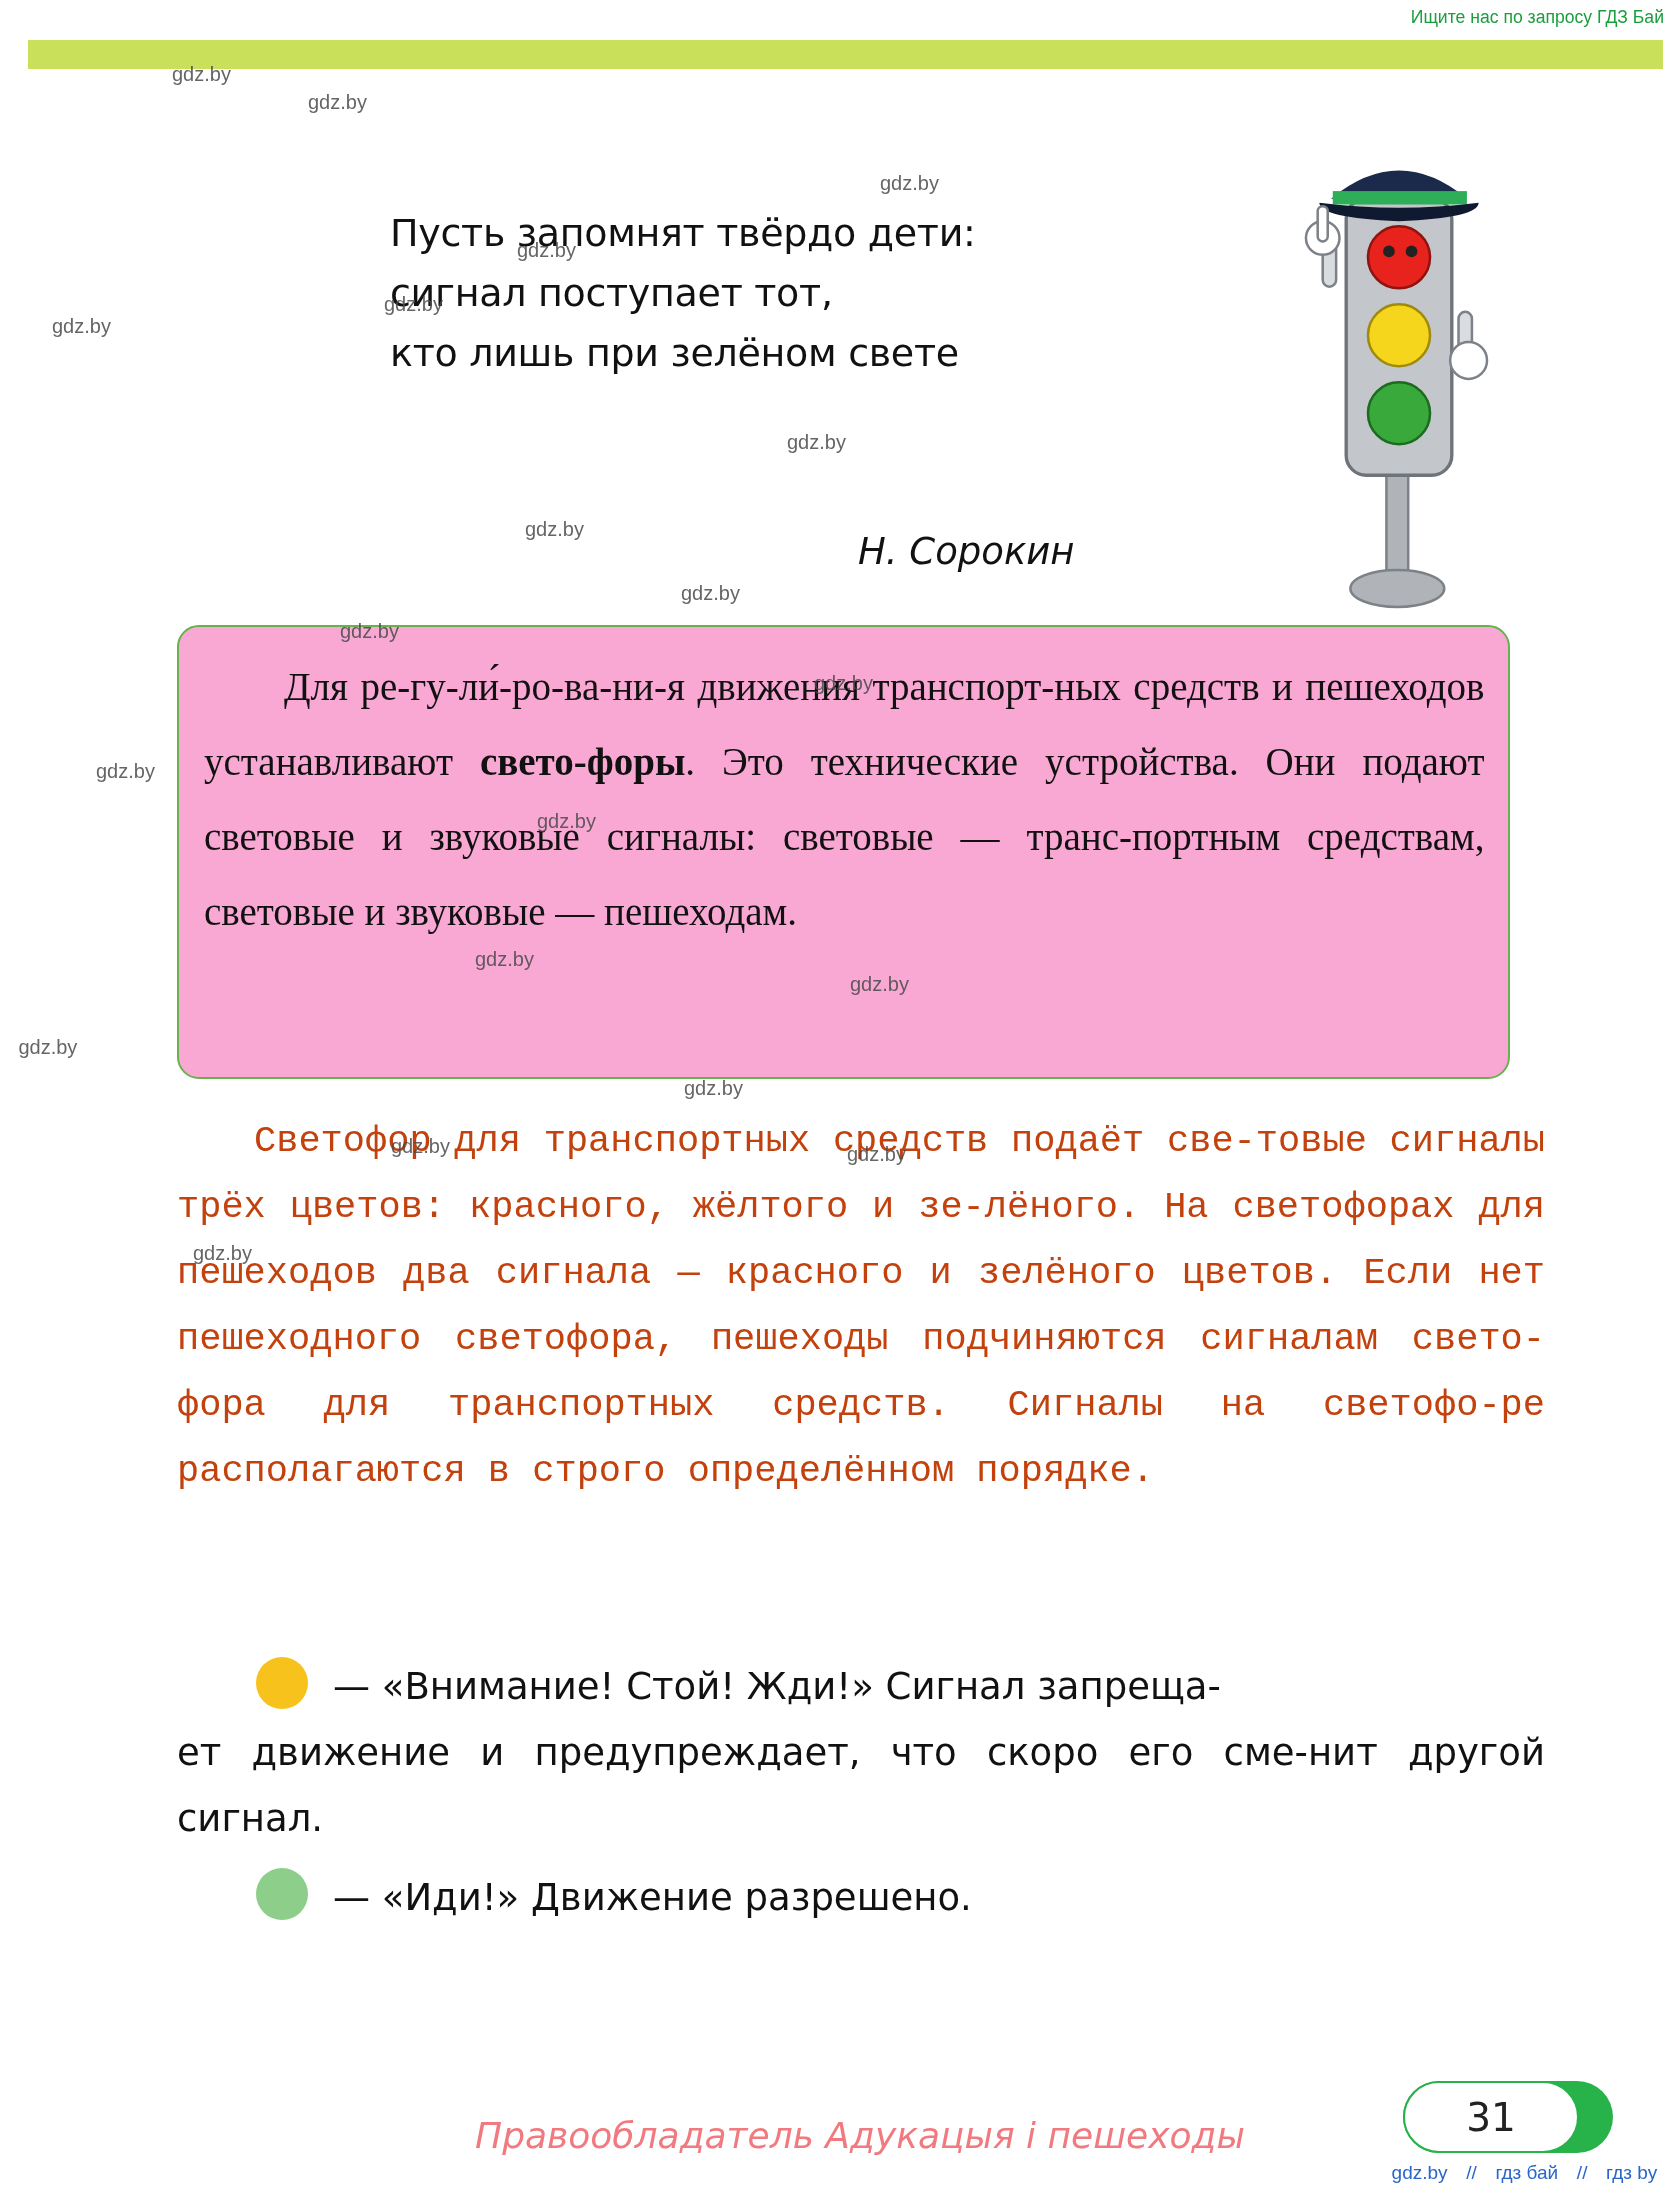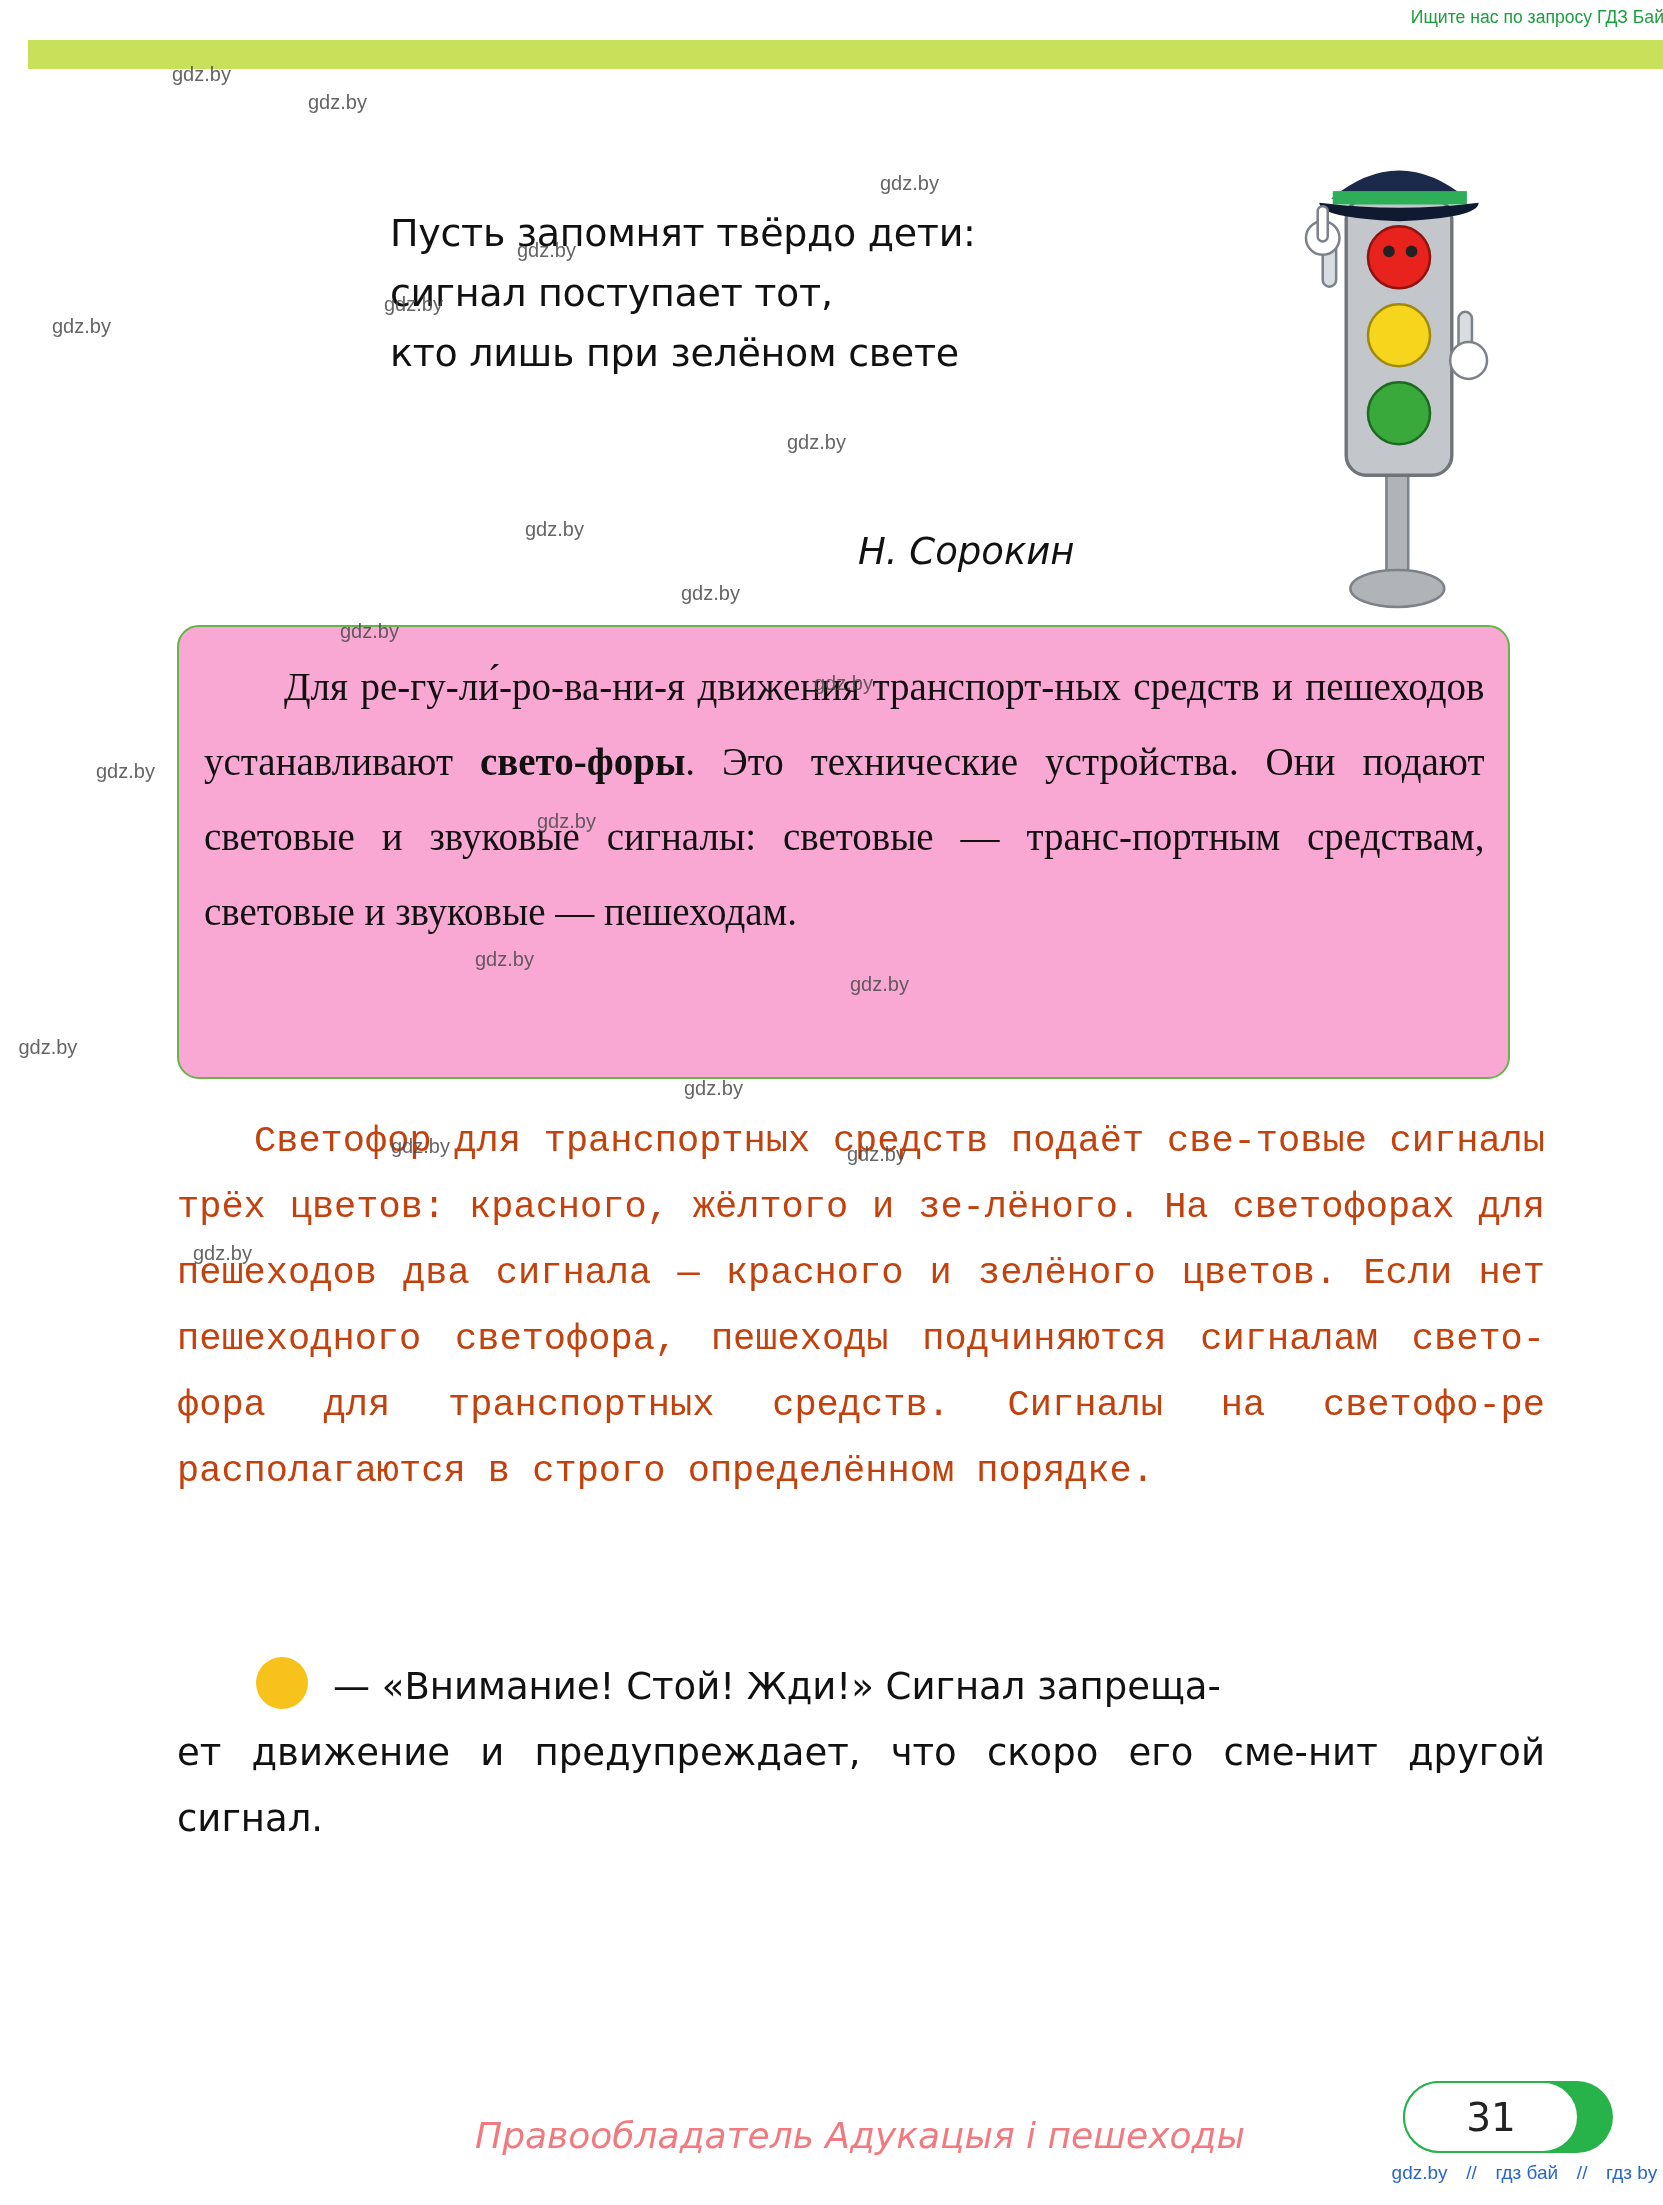--- a/index.html
+++ b/index.html
@@ -301,20 +301,23 @@
     <div class="bodytext">Светофор для транспортных средств подаёт све-товые сигналы трёх цветов: красного, жёлтого и зе-лёного. На светофорах для пешеходов два сигнала — красного и зелёного цветов. Если нет пешеходного светофора, пешеходы подчиняются сигналам свето-фора для транспортных средств. Сигналы на светофо-ре располагаются в строго определённом порядке.</div>
 
     <div class="signals">
 
 
       <div class="signal-row">
         <span class="dot yellow"></span><span>— «Внимание! Стой! Жди!» Сигнал запреща-</span>
         <span class="signal-cont">ет движение и предупреждает, что скоро его сме-нит другой сигнал.</span>
       </div>
 
+      <div class="signal-row">
+        <span class="dot green"></span><span>— «Иди!» Движение разрешено.</span>
+      </div>
 
     </div>
 
     <div class="copyright">Правообладатель Адукацыя і пешеходы</div>
 
     <div class="pagenum-wrap">
       <div class="pagenum-pill"></div>
       <div class="pagenum-inner">31</div>
     </div>
 

